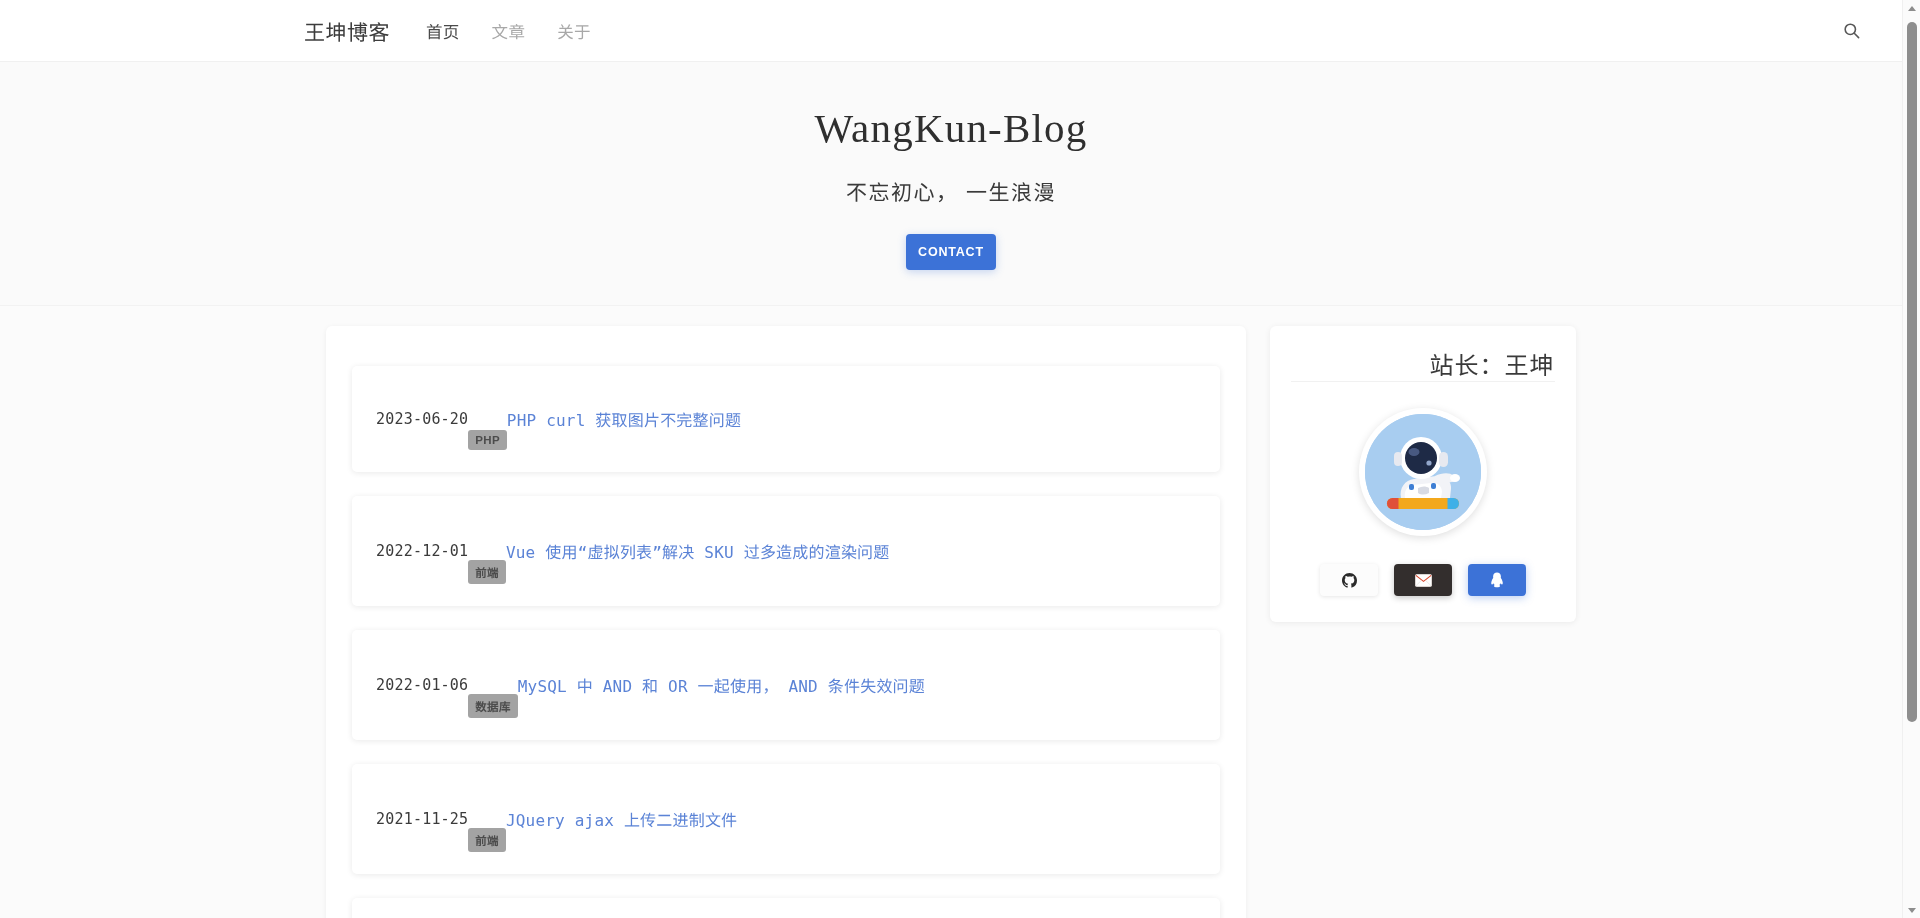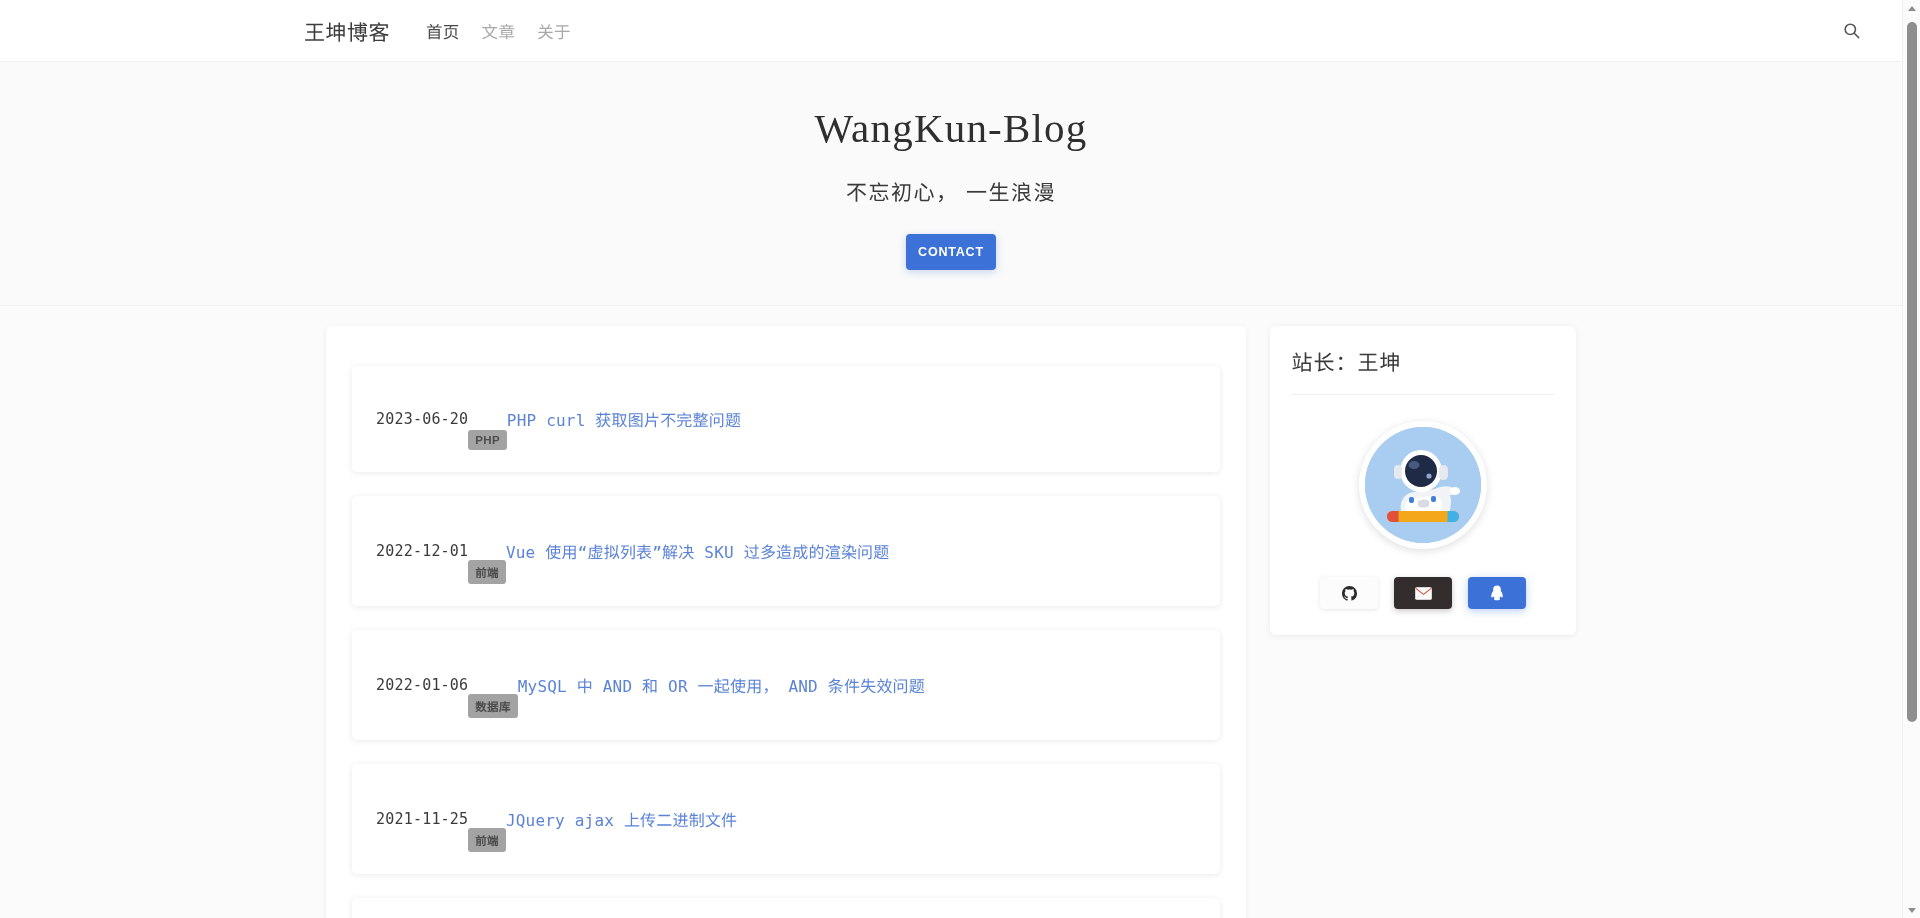--- a/index.html
+++ b/index.html
@@ -57,21 +57,21 @@
     font-size: 21px;
     color: #3c3c3c;
     letter-spacing: 0.5px;
     margin-right: 36px;
     cursor: pointer;
     font-weight: 400;
   }
   .nav-links {
     display: flex;
     align-items: flex-start;
-    gap: 22px;
+    gap: 32px;
   }
   .nav-link {
     font-size: 16.5px;
     color: #a8a8a8;
     cursor: pointer;
     letter-spacing: 0.3px;
   }
   .nav-link.active { color: #4a4a4a; }
   .nav-spacer { flex: 1 1 auto; }
   .nav-search {
@@ -191,26 +191,25 @@
   .side-card {
     background: #ffffff;
     border-radius: 6px;
     box-shadow: 0 1px 6px rgba(0,0,0,0.07);
     padding: 20px 0 26px 0;
     display: flex;
     flex-direction: column;
     align-items: center;
   }
   .side-header {
-    font-size: 21px;
+    font-size: 24px;
     color: #3a3a3a;
     letter-spacing: 1px;
-    padding-bottom: 18px;
     width: 86%;
-    text-align: left;
+    text-align: right;
     border-bottom: 1px solid #f1f1f1;
     font-weight: 400;
   }
   .avatar-wrap {
     margin-top: 26px;
     width: 128px; height: 128px;
     border-radius: 50%;
     background: #ffffff;
     box-shadow: 0 2px 9px rgba(0,0,0,0.13);
     display: flex; align-items: center; justify-content: center;

